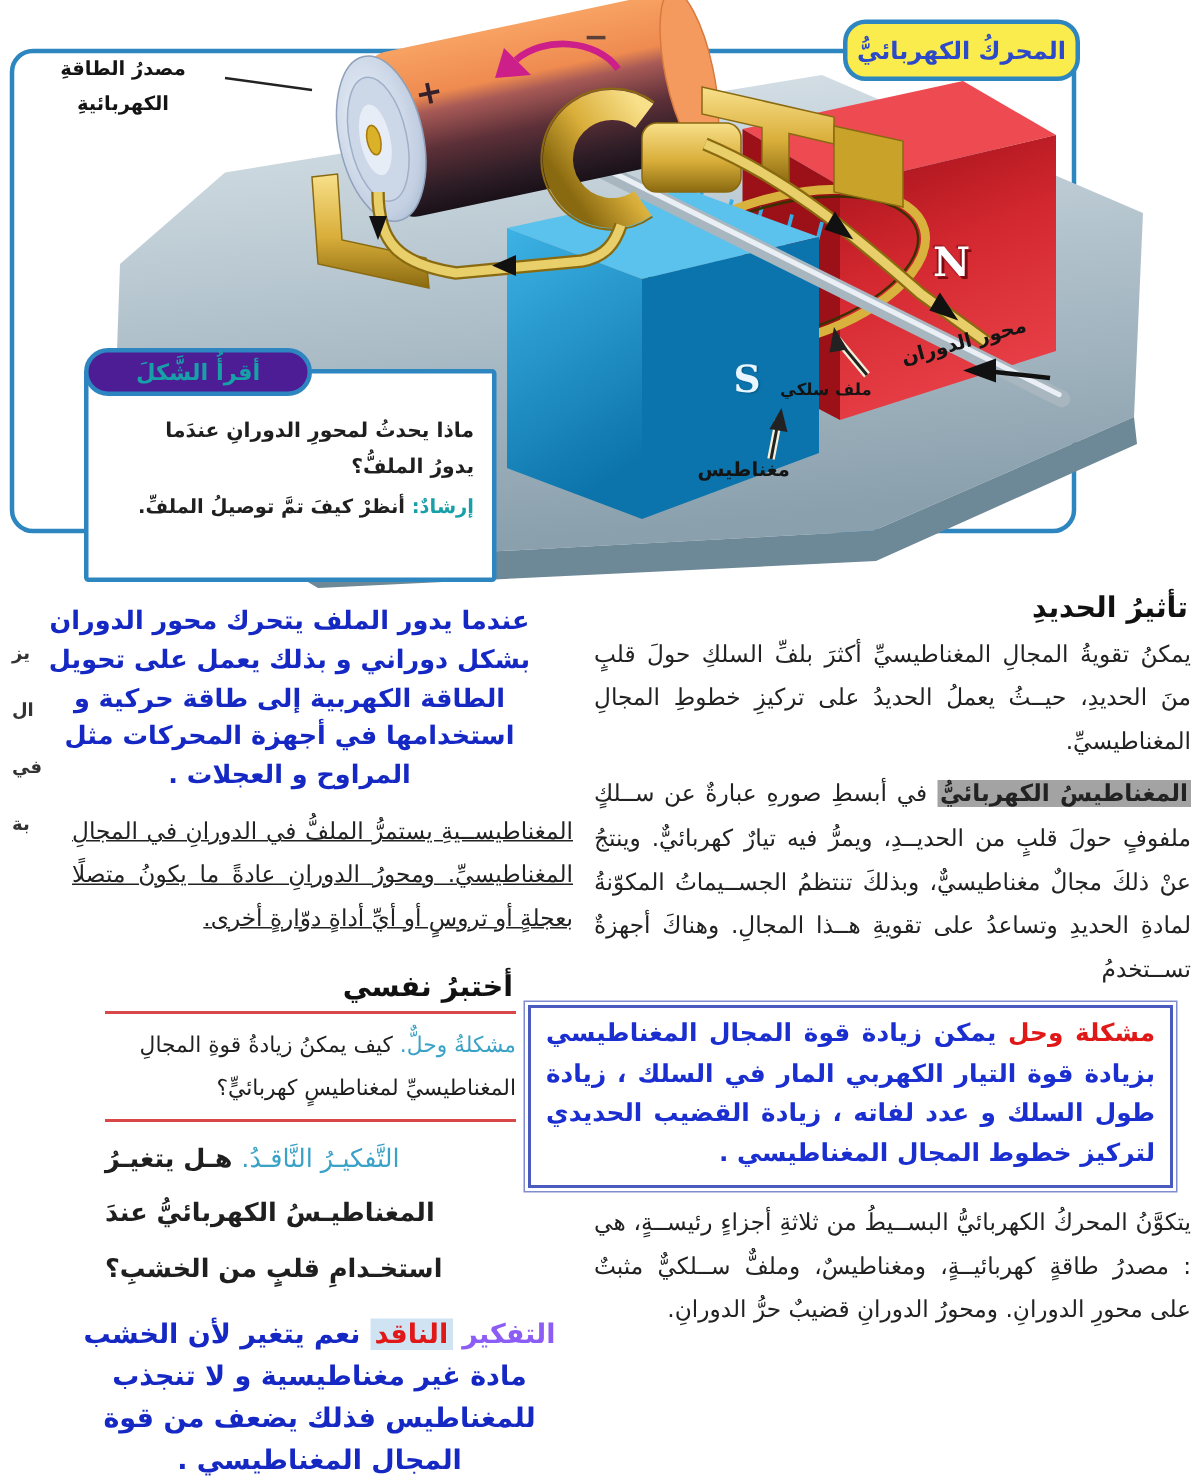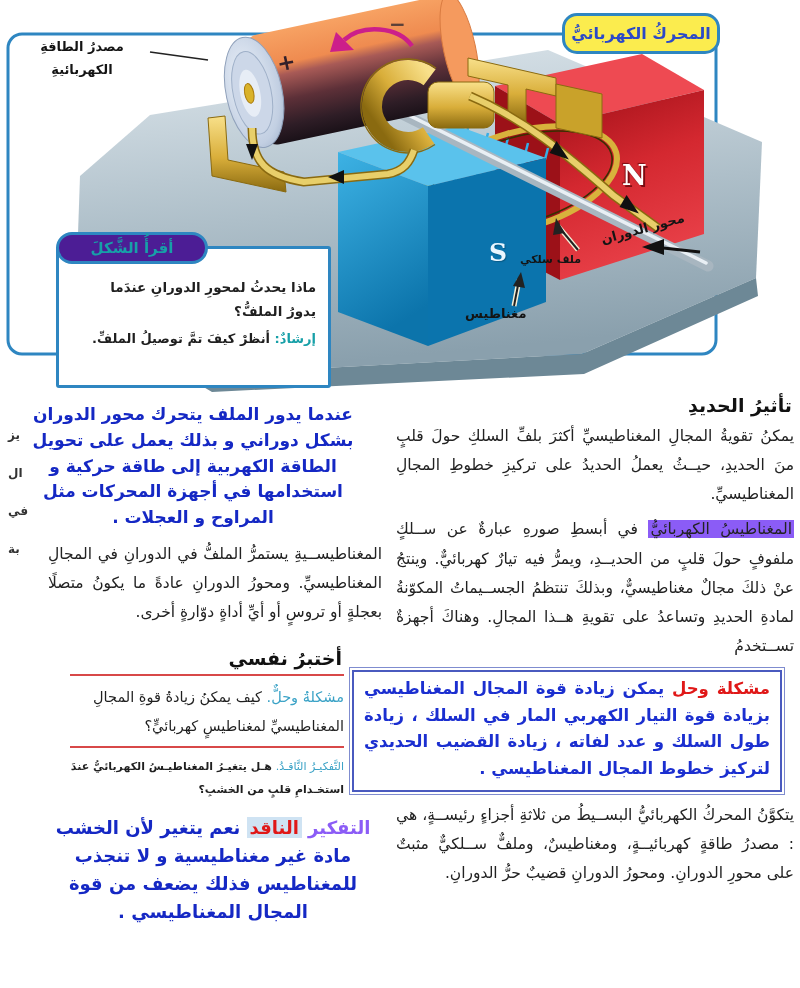--- a/index.html
+++ b/index.html
@@ -54,41 +54,41 @@
   
   .content {
     position:absolute; top:392px; left:0; width:800px;
     display:flex; direction:rtl; gap:10px; padding:0 6px;
   }
   .col-right { width:398px; }
   .col-left  { width:372px; }
 
   .sec-heading { font-size:19px; font-weight:bold; color:#111; margin:2px 2px 4px 0; }
   .body-p { font-size:15.5px; line-height:1.88; text-align:justify; margin-top:6px; color:#222; }
-  .hl { background:#8b5cf6; font-weight:normal; padding:0 2px; }
+  .hl { background:#a3a3a3; font-weight:bold; padding:0 2px; }
 
   .problem-box {
     margin:9px 12px 9px -44px;
     border:2px solid #4a5abf; outline:1px solid #7f8ccf; outline-offset:2px;
     padding:4px 10px 7px 10px;
     color:#1b2fd0; font-weight:bold; font-size:16.5px; line-height:1.62; text-align:justify;
     background:#fff;
   }
   .box-lead { color:#e01818; }
 
   .answer1 {
     margin:10px 2px 0 2px; padding:0 18px 0 4px;
     color:#1528c4; font-weight:bold; font-size:17px; line-height:1.52; text-align:center;
   }
-  .printed-p { margin:9px 0 0 0; padding:0 4px 0 34px; font-size:15.5px; line-height:1.86; text-align:justify; color:#222; }
+  .printed-p { margin:9px 0 0 0; padding:0 4px 0 34px; font-size:15.5px; line-height:1.86; text-align:justify; color:#222;text-decoration:underline; }
 
   .test-block { margin:20px 42px 0 56px; }
   .redline { border:none; border-top:2.5px solid #d84848; margin:5px 0 7px 0; }
   .q-p  { font-size:14.5px; line-height:2.0; text-align:right; color:#1f1f1f; }
-  .q2-p { font-size:11px; line-height:2.15; text-align:right; color:#1f1f1f; font-weight:bold; }
+  .q2-p { font-size:17px; line-height:2.15; text-align:left; color:#1f1f1f; font-weight:bold; }
   .q-lead { color:#3aa2c6; font-weight:normal; }
 
   .answer2 {
     margin:12px 0 0 26px;
     color:#1528c4; font-weight:bold; font-size:18px; line-height:1.55; text-align:center;
   }
   .a2-lead1 { color:#8b5cf6; }
   .a2-lead2 { color:#e01818; background:#cfe3f3; padding:0 3px; }
 
   .margin-frag { position:absolute; left:8px; font-size:12px; color:#333; font-weight:bold; }

